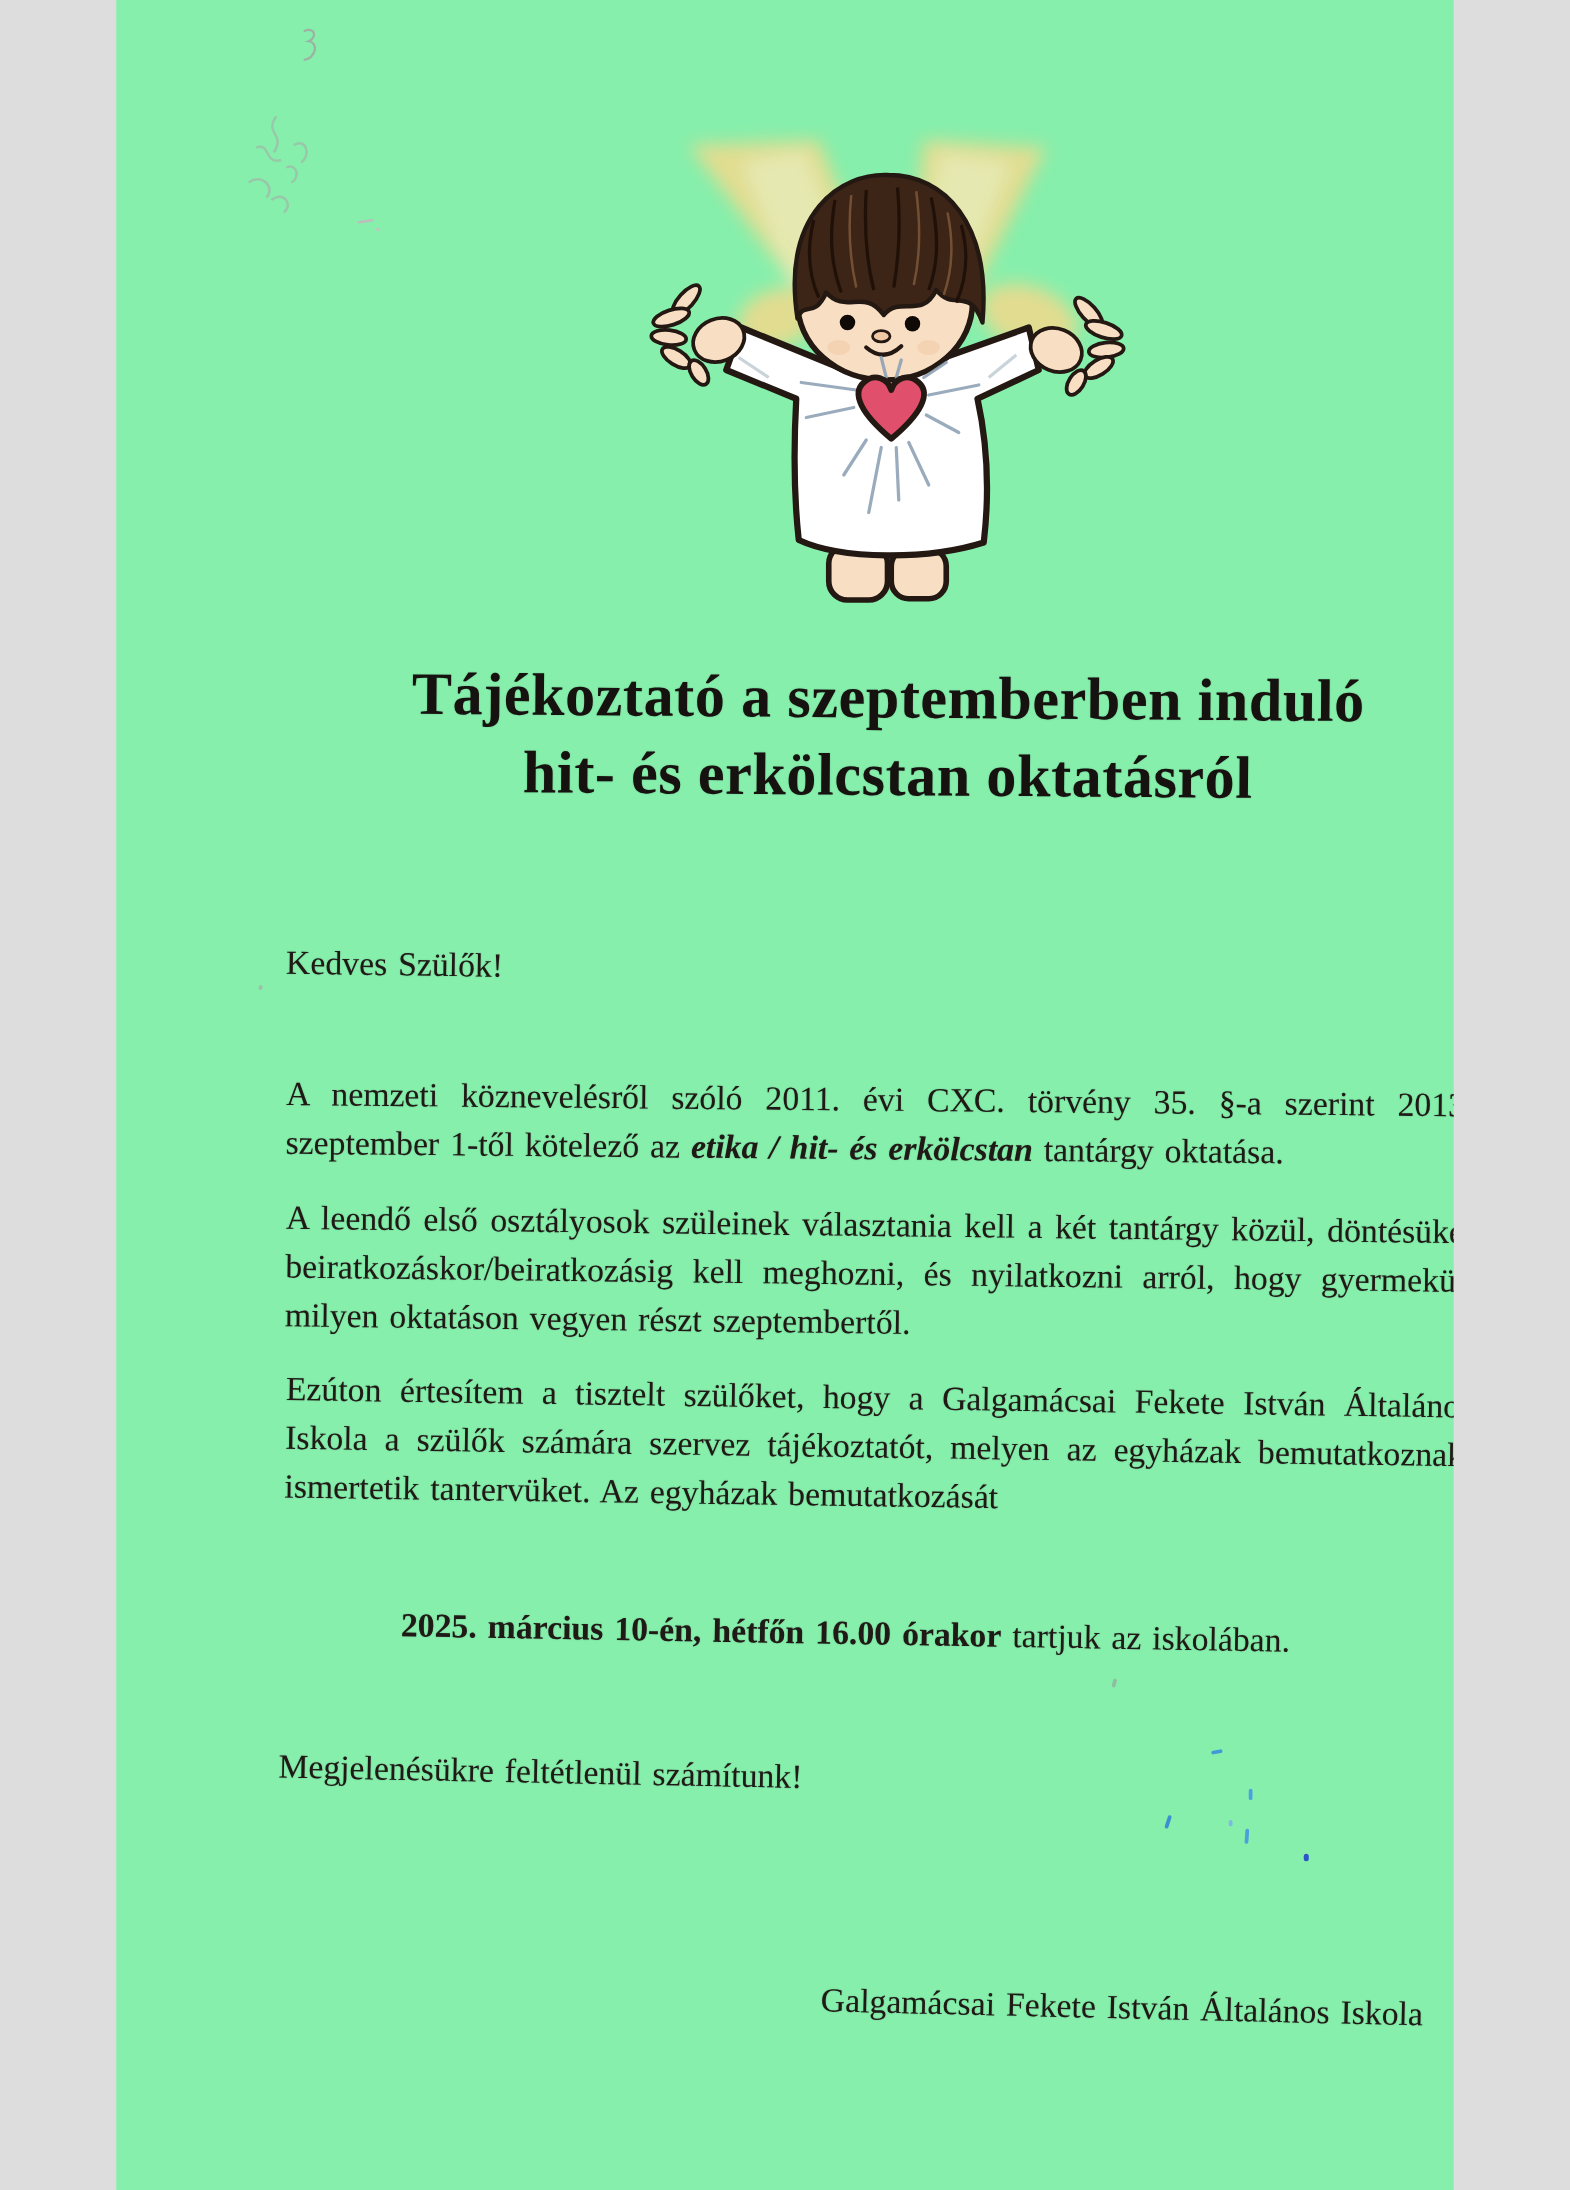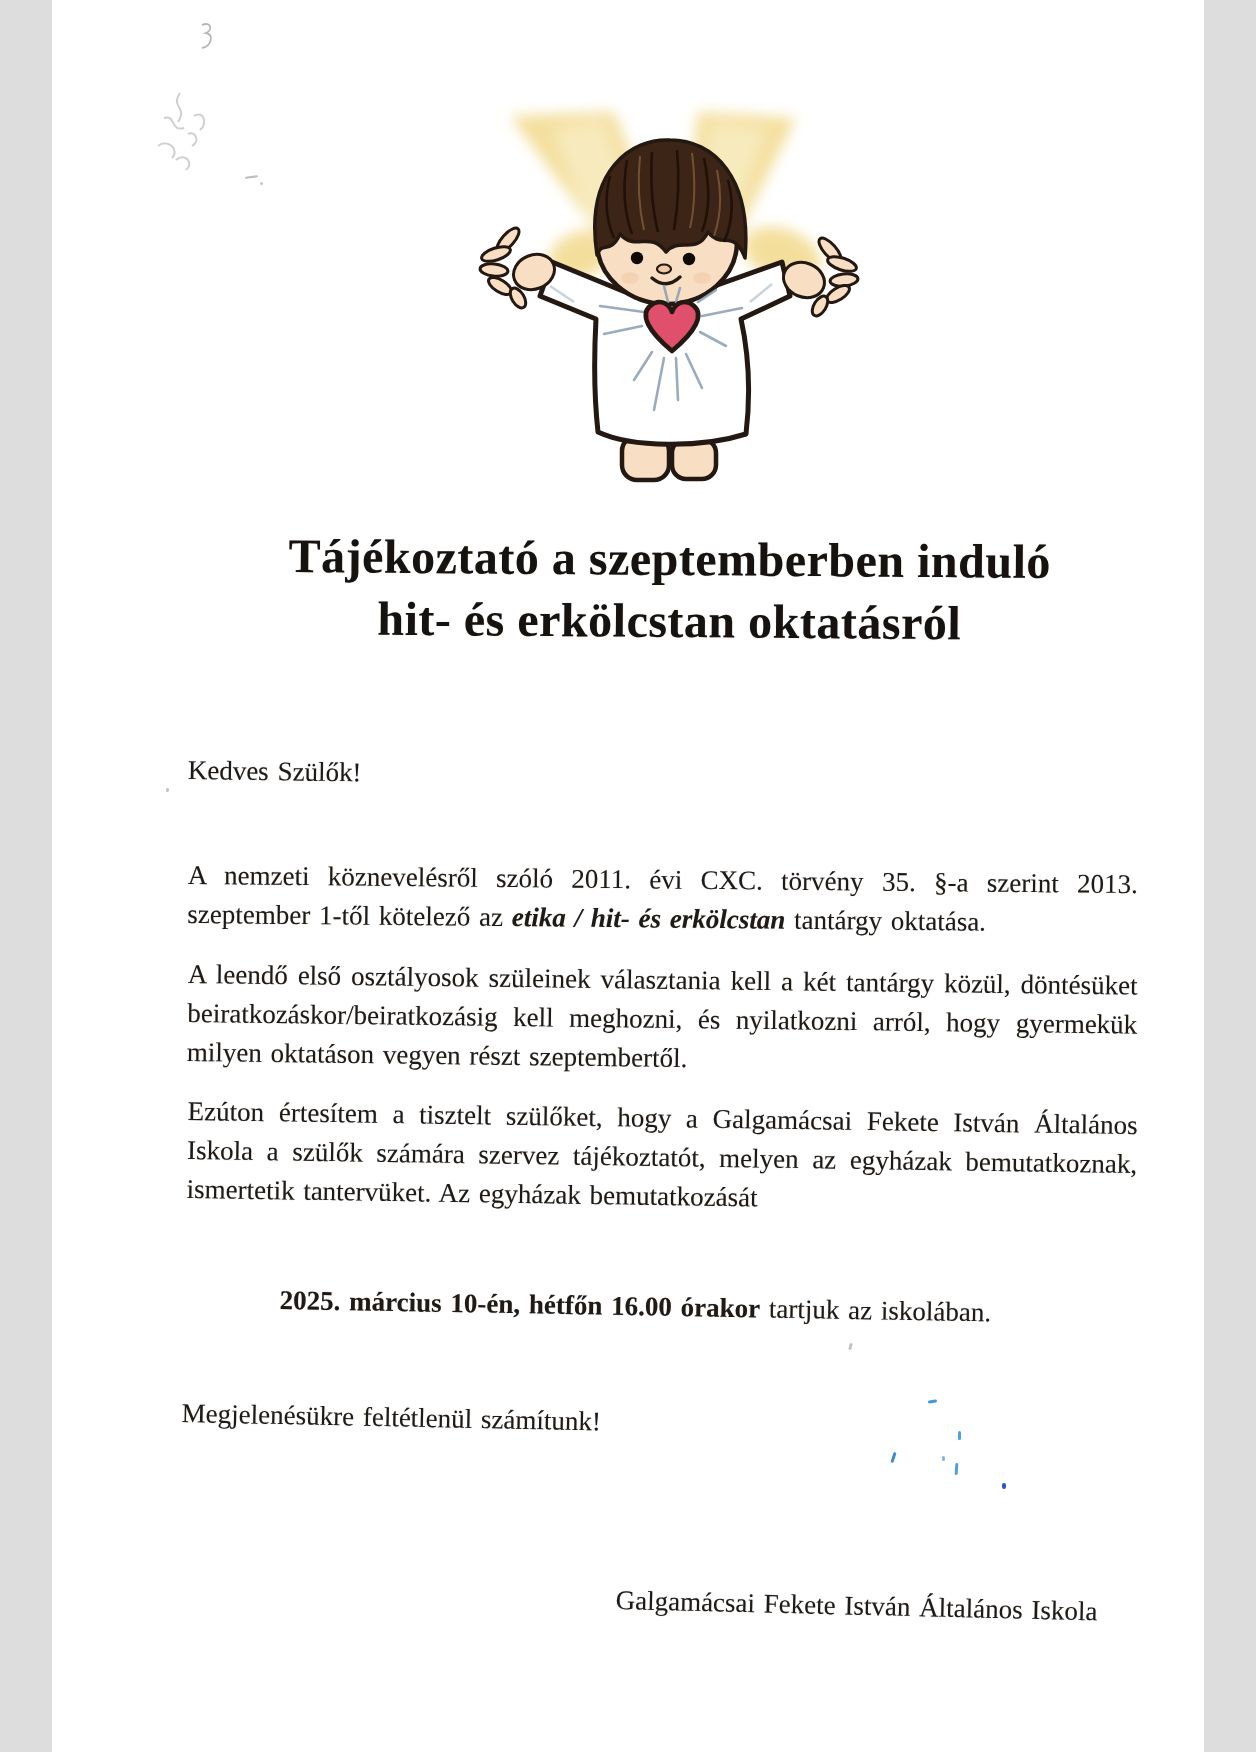--- a/index.html
+++ b/index.html
@@ -1,20 +1,20 @@
 <!DOCTYPE html>
 <html style="--glow: #f2d98b; --glowlight: #f8ecc2; --hair: #3c2517; --hairdark: #1d0f07; --hairlight: #7a5538; --skin: #f8dfc4; --skinshade: #f0c9a6; --heart: #e0506d; --outline: #241812; --robe: #ffffff; --sparkle: #8fa3b5;"><head>
 <meta charset="utf-8">
 <style>
   html,body { margin:0; padding:0; background:#dddddd; }
   .page {
     position:relative;
-    width:1152px; height:1752px;
+    width:1070px; height:1752px;
     margin:0 auto;
-    background:#ffffff;
+    background:#86efac;
     overflow:hidden;
     font-family:"Liberation Serif","DejaVu Serif",serif;
     color:#1f1a16;
   }
   .txt { text-shadow:0 0 1px rgba(35,28,22,.35); }
 
   .doc-title {
     position:absolute; left:0; top:528px; width:1236px;
     text-align:center;
     font-size:48px; font-weight:bold; line-height:62px;

